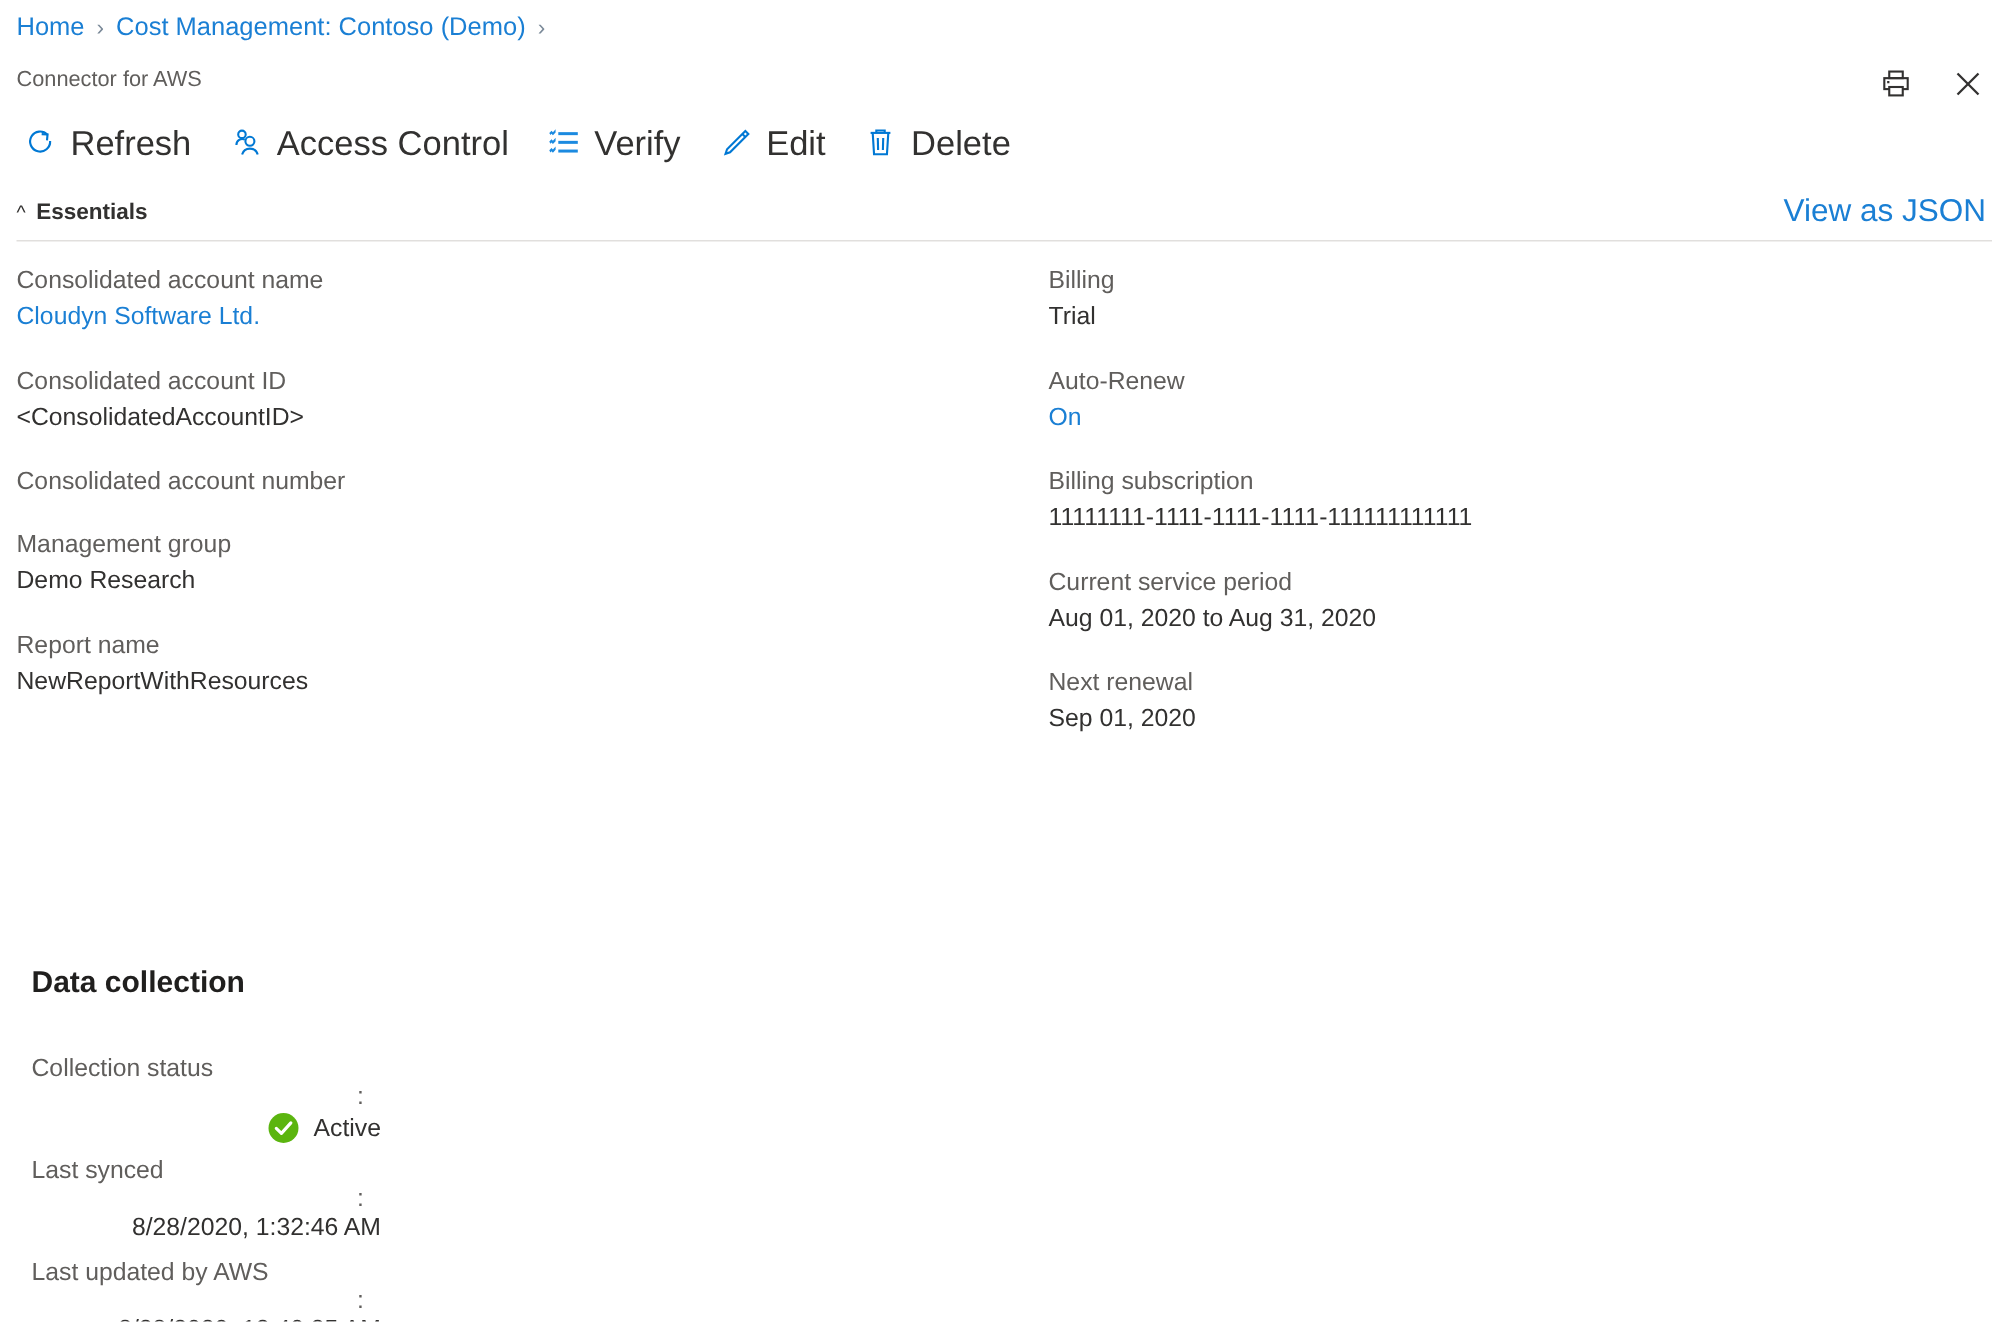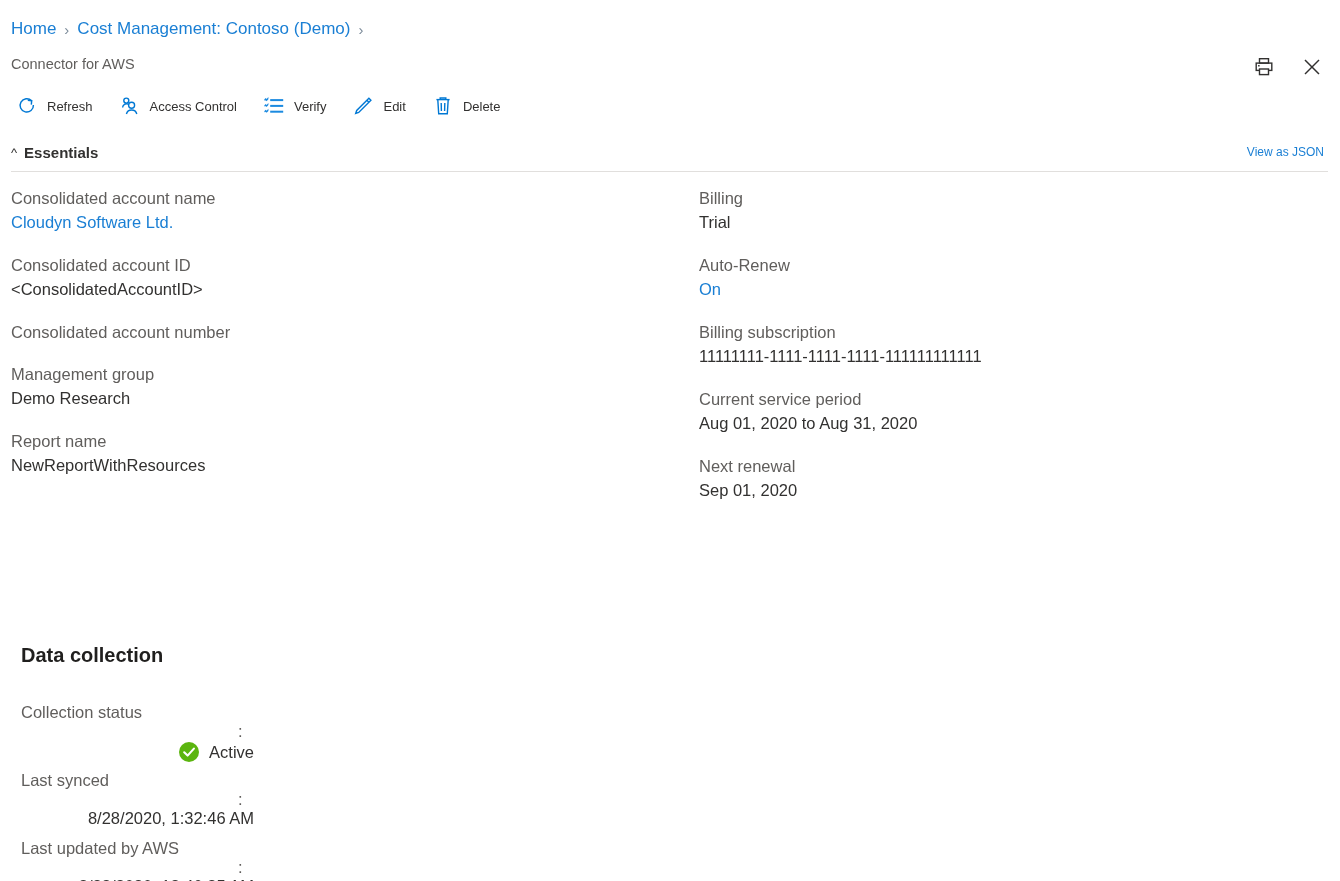--- a/index.html
+++ b/index.html
@@ -18,21 +18,21 @@
   .page {
     position: relative;
     width: 1340px;
     height: 881px;
   }
 
   
   .breadcrumb {
     display: flex;
     align-items: center;
-    padding: 16px 0 0 11px;
+    padding: 5px 0 0 11px;
     font-size: 17px;
     height: 26px;
   }
   .crumb-link {
     color: #1a7fd4;
     cursor: pointer;
     white-space: nowrap;
   }
   .crumb-sep {
     color: #7b8a99;
@@ -82,21 +82,21 @@
     align-items: center;
     padding: 16px 0 0 16px;
     gap: 26px;
     height: 36px;
   }
   .cmd {
     display: flex;
     align-items: center;
     gap: 9px;
     cursor: pointer;
-    font-size: 13px;
+    font-size: 23px;
     color: #323130;
     white-space: nowrap;
   }
   .cmd .cmd-ico {
     width: 22px;
     height: 22px;
     display: flex;
     align-items: center;
     justify-content: center;
     color: #0078d4;
@@ -121,21 +121,21 @@
     color: #323130;
     line-height: 1;
   }
   .ess-label {
     font-size: 15px;
     font-weight: 600;
     color: #323130;
   }
   .ess-spacer { flex: 1; }
   .json-link {
-    font-size: 12px;
+    font-size: 21px;
     color: #1a7fd4;
     cursor: pointer;
     white-space: nowrap;
   }
   .hr {
     height: 1px;
     background: #e1dfdd;
     margin: 7px 12px 0 11px;
   }
 

